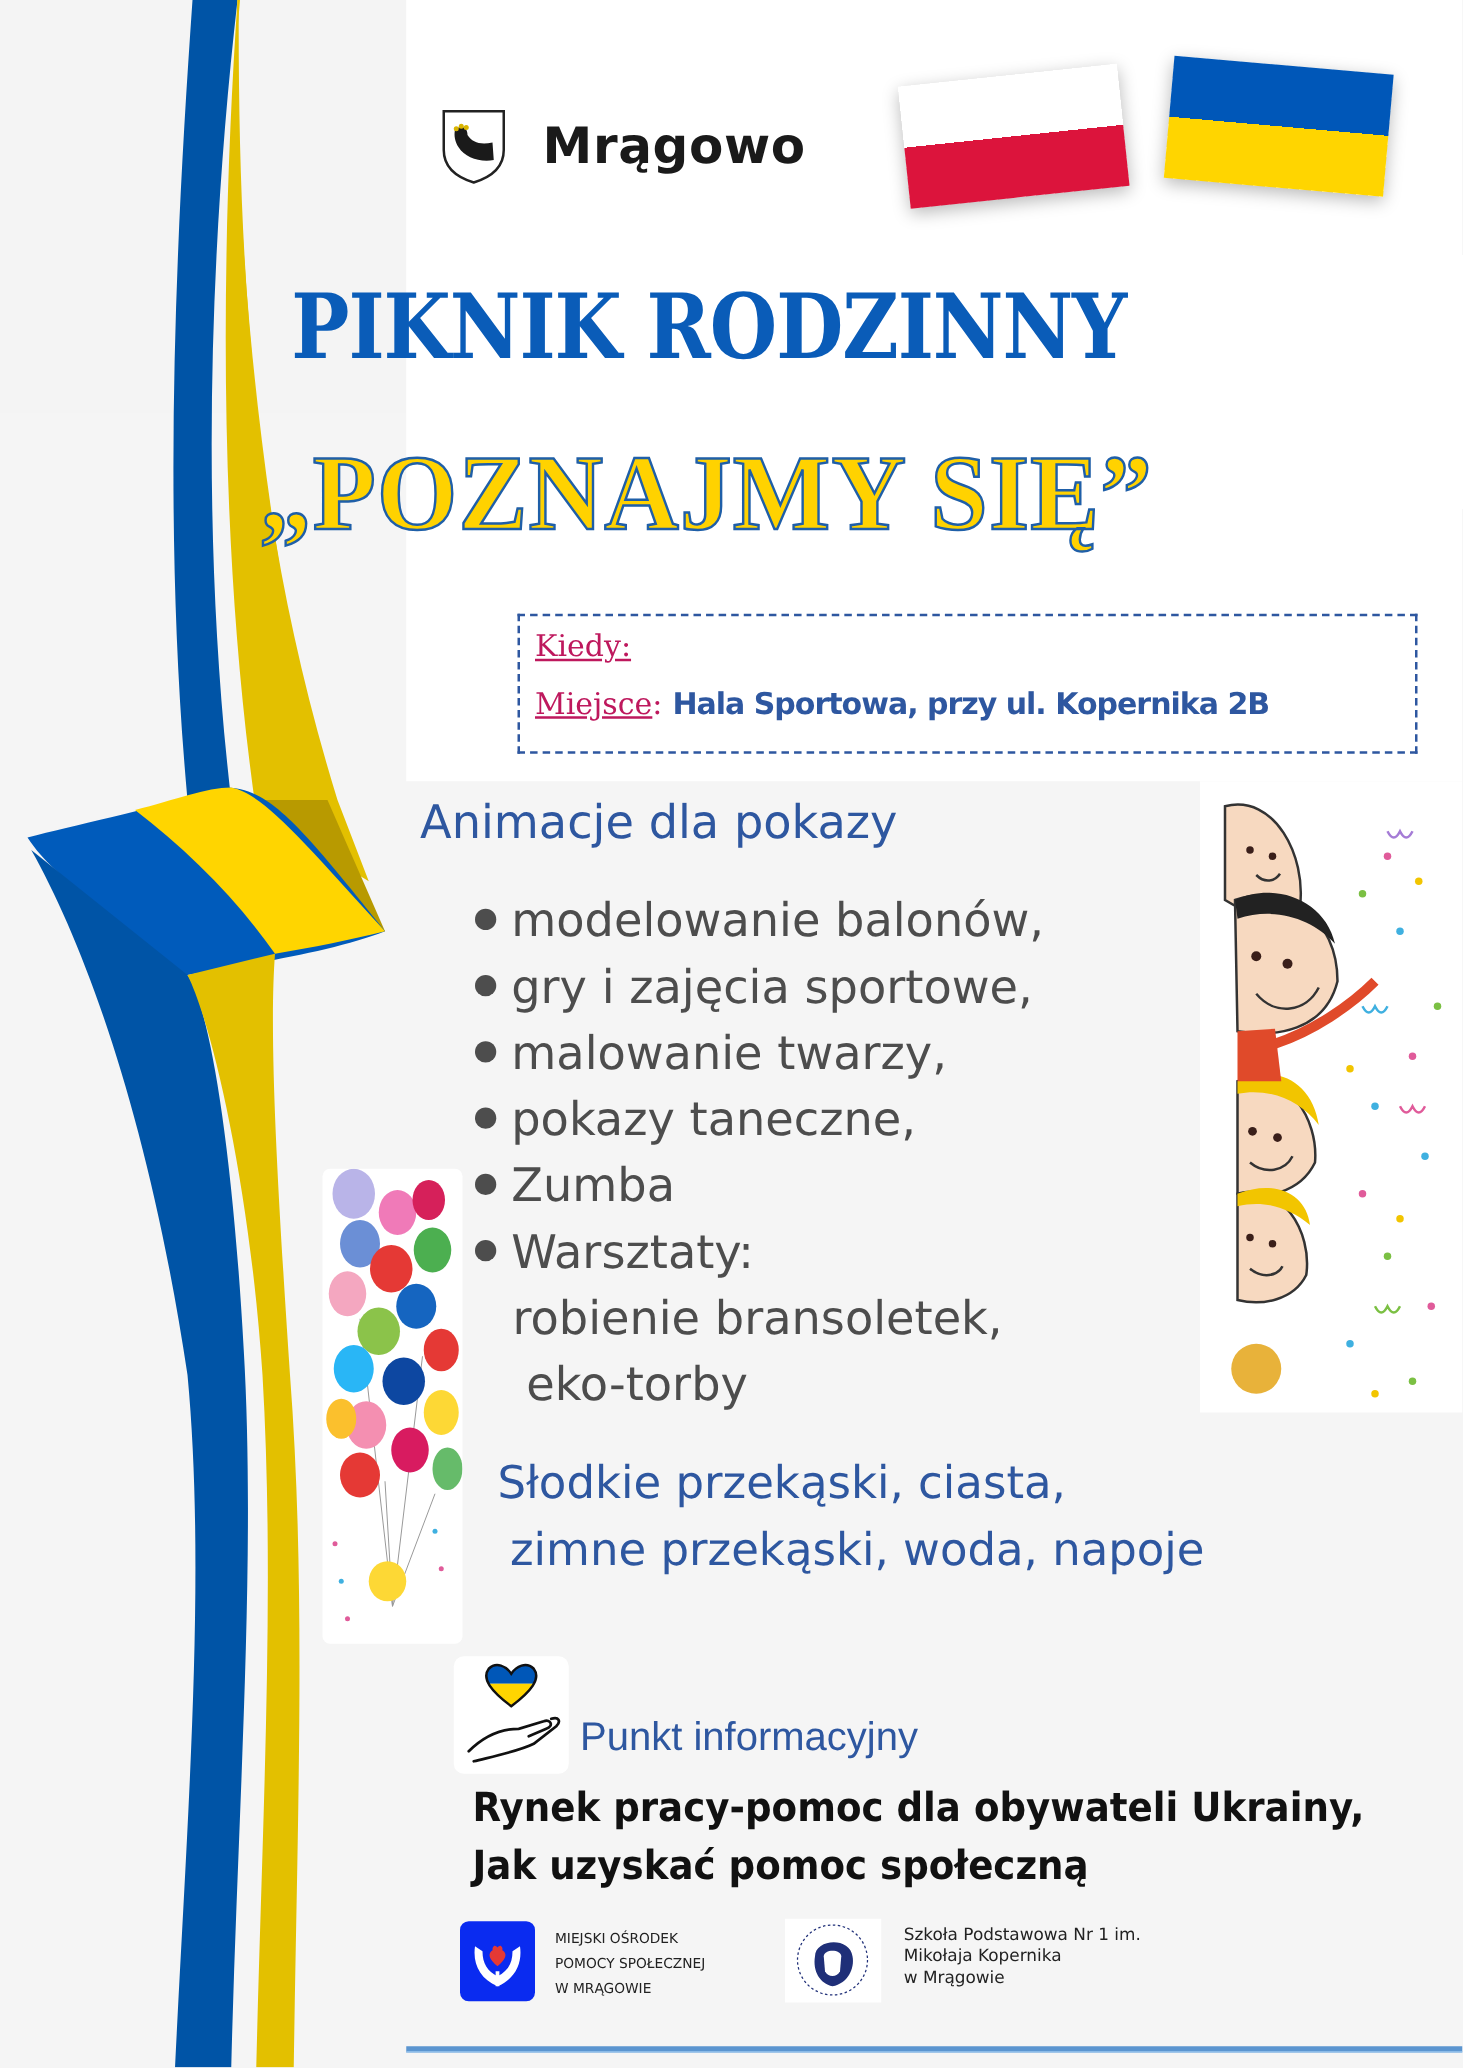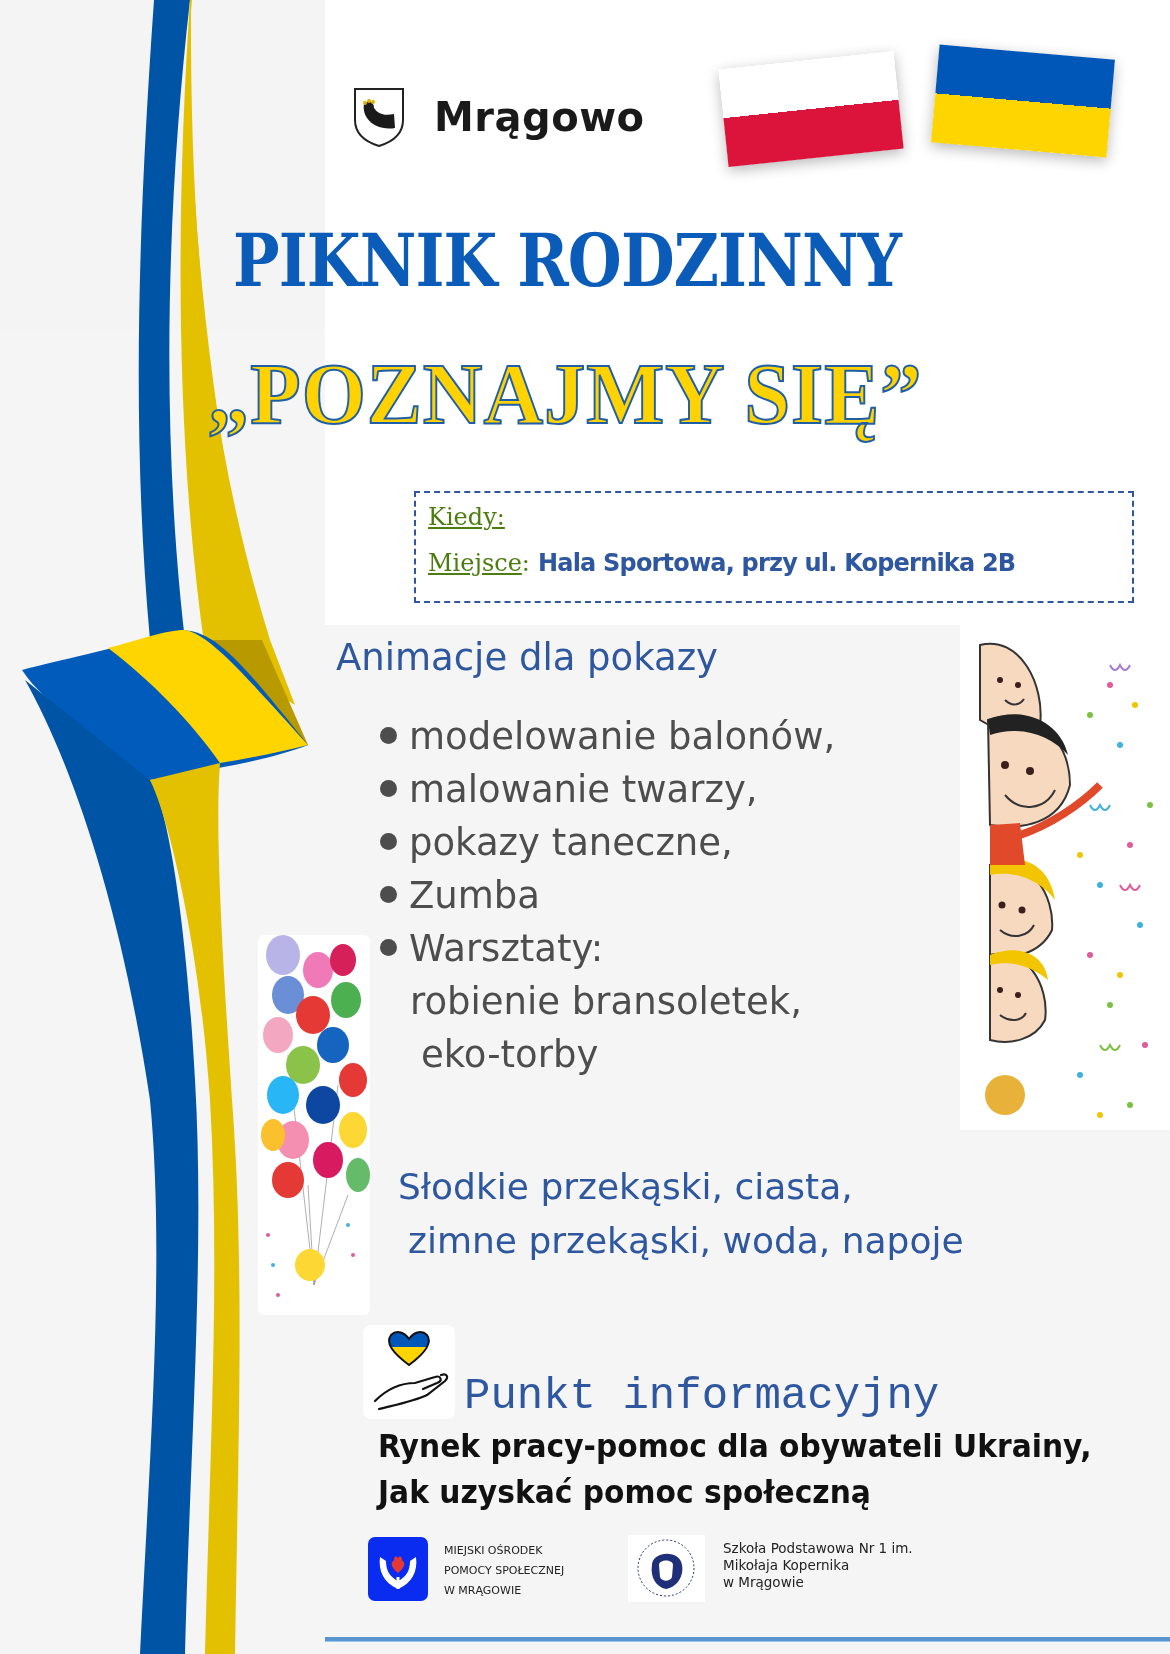--- a/index.html
+++ b/index.html
@@ -31,21 +31,21 @@
   .title1 { left:233px; top:218px; width:780px; font-family:"DejaVu Serif", serif; font-weight:bold;
     font-size:72px; color:#0a5cb8; letter-spacing:-1px; transform:scaleX(0.86); transform-origin:left top; white-space:nowrap; }
   .title2 { left:208px; top:344px; font-family:"Liberation Serif", serif; font-weight:bold;
     font-size:86px; color:#ffd200; -webkit-text-stroke:2px #1f5fa8; letter-spacing:1px; white-space:nowrap;
     transform:scaleX(0.96); transform-origin:left top; }
 
   
   .info-box { left:414px; top:491px; width:720px; height:112px; border:2.5px dashed #2e57a0; box-sizing:border-box;
     padding:10px 10px 0 12px; }
   .info-line { display:flex; align-items:baseline; gap:8px; white-space:nowrap; height:46px; }
-  .info-label { font-family:"DejaVu Serif", serif; font-size:24px; color:#4d7c0f; text-decoration:underline; }
+  .info-label { font-family:"DejaVu Serif", serif; font-size:24px; color:#be185d; text-decoration:underline; }
   .info-value { font-family:"DejaVu Sans", sans-serif; font-weight:bold; font-size:24px; color:#2e57a0; letter-spacing:-0.8px; }
 
   
   .heading-blue { color:#2e57a0; font-family:"DejaVu Sans", sans-serif; font-size:37px; white-space:nowrap; }
   .anim-heading { left:336px; top:636px; }
 
   .activities { left:380px; top:710px; list-style:none; margin:0; padding:0; }
   .activities li { font-family:"DejaVu Sans", sans-serif; font-size:37px; color:#4d4d4d; height:53px; line-height:53px; white-space:nowrap; }
   .bullet { display:inline-block; width:17px; height:17px; border-radius:50%; background:#4d4d4d; margin-right:12px; vertical-align:middle; position:relative; top:-3px; }
   .sub1 { padding-left:30px; }
@@ -55,21 +55,21 @@
   .snacks div { white-space:nowrap; }
 
   
   .balloons { left:258px; top:935px; width:112px; height:380px; background:#ffffff; border-radius:6px; }
 
   
   .kids { left:960px; top:625px; width:210px; height:505px; background:#ffffff; }
 
   
   .help-icon-box { left:363px; top:1325px; width:92px; height:94px; background:#ffffff; border-radius:8px; }
-  .info-heading { left:464px; top:1371px; font-size:44px; color:#2e57a0; font-family:Liberation Mono, monospace; white-space:nowrap; }
+  .info-heading { left:464px; top:1371px; font-size:32px; color:#2e57a0; font-family:Liberation Sans, sans-serif; white-space:nowrap; }
   .info-desc { left:378px; top:1423px; font-size:32px; font-weight:bold; color:#111111; font-family:"DejaVu Sans", sans-serif; line-height:46px; white-space:nowrap; transform:scaleX(0.93); transform-origin:left top; }
 
   
   .mops-logo { left:368px; top:1537px; width:60px; height:64px; background:#0a2bf0; border-radius:7px; }
   .mops-text { left:444px; top:1541px; font-size:11px; color:#222; line-height:20px; font-family:"DejaVu Sans", sans-serif; }
   .school-logo { left:628px; top:1535px; width:77px; height:67px; background:#ffffff; }
   .school-text { left:723px; top:1540px; font-size:13.5px; color:#222; line-height:17px; font-family:"DejaVu Sans", sans-serif; }
   .bottom-rule { left:325px; top:1637px; width:845px; height:4px; background:#5b95d0; border-bottom:1px solid #9cc7ef; }
 </style>
 </head>
@@ -178,20 +178,21 @@
       <path d="M150 40 q5 10 10 0 q5 10 10 0" stroke="#a57cd6"></path>
       <path d="M130 180 q5 10 10 0 q5 10 10 0" stroke="#3fb0e0"></path>
       <path d="M160 260 q5 10 10 0 q5 10 10 0" stroke="#e05b9a"></path>
       <path d="M140 420 q5 10 10 0 q5 10 10 0" stroke="#7bc043"></path>
     </g>
 </svg>
 
 <div class="abs heading-blue anim-heading">Animacje dla pokazy</div>
 <ul class="abs activities">
   <li><span class="bullet"></span><span>modelowanie balonów,</span></li>
+  <li><span class="bullet"></span><span>gry i zajęcia sportowe,</span></li>
   <li><span class="bullet"></span><span>malowanie twarzy,</span></li>
   <li><span class="bullet"></span><span>pokazy taneczne,</span></li>
   <li><span class="bullet"></span><span>Zumba</span></li>
   <li><span class="bullet"></span><span>Warsztaty:</span></li>
   <li class="sub1">robienie bransoletek,</li>
   <li class="sub2">eko-torby</li>
 </ul>
 
 <svg class="abs balloons" viewBox="0 0 112 380">
   <g stroke="#999" stroke-width="0.8" fill="none">

